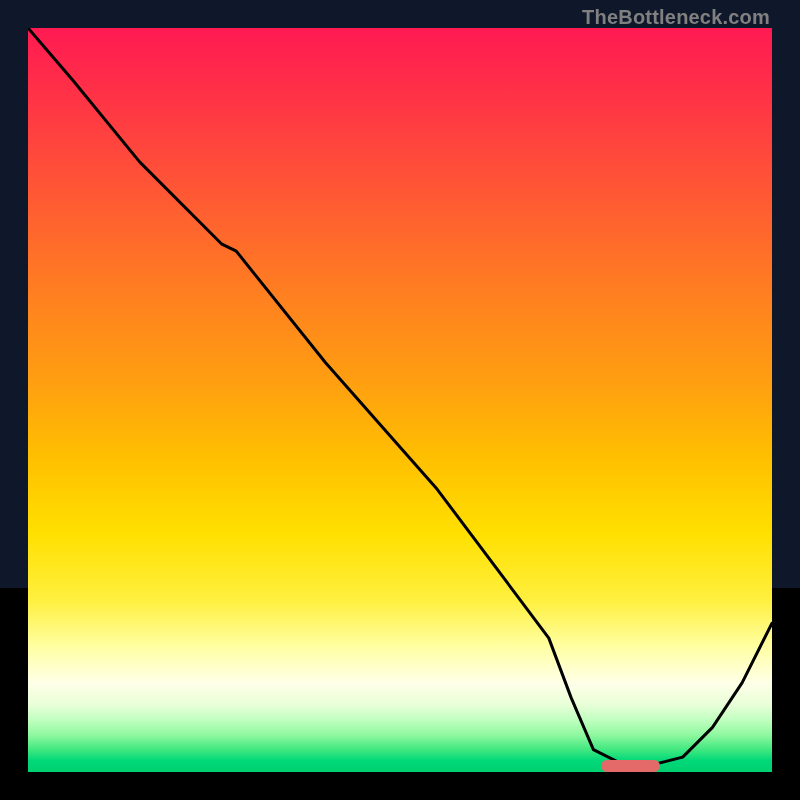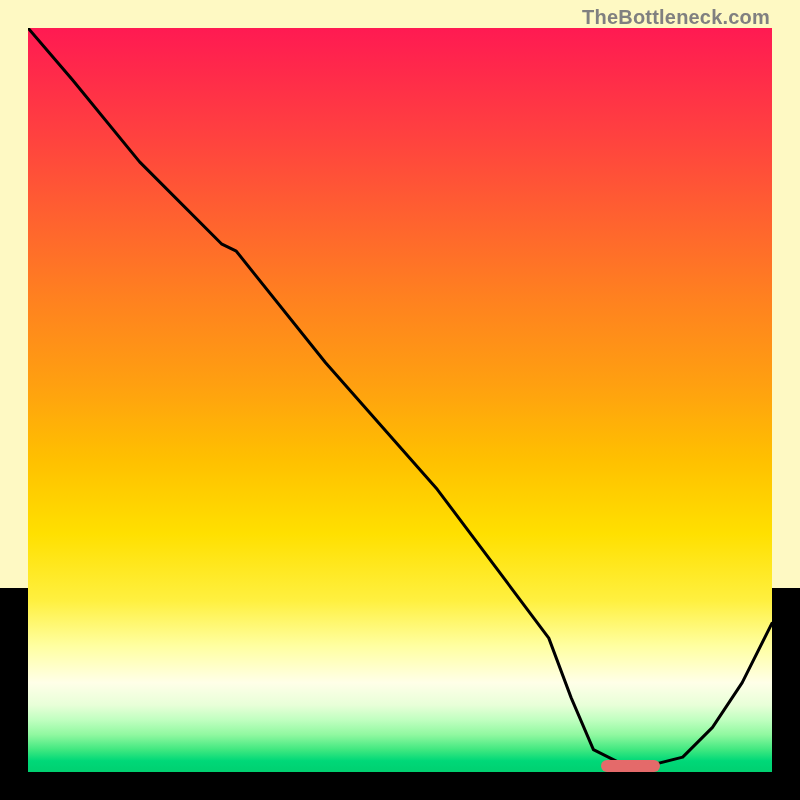--- a/index.html
+++ b/index.html
@@ -8,21 +8,21 @@
     width: 800px;
     height: 800px;
     background: #000;
     overflow: hidden;
     font-family: Arial, Helvetica, sans-serif;
   }
   .chart-container {
     position: relative;
     width: 800px;
     height: 588px;
-    background: #fef9c3;
+    background: #0f172a;
   }
   .plot-area {
     position: absolute;
     left: 28px;
     top: 28px;
     width: 744px;
     height: 744px;
     background: linear-gradient(to bottom,
       #ff1a52 0%,
       #ff2a4a 6%,

